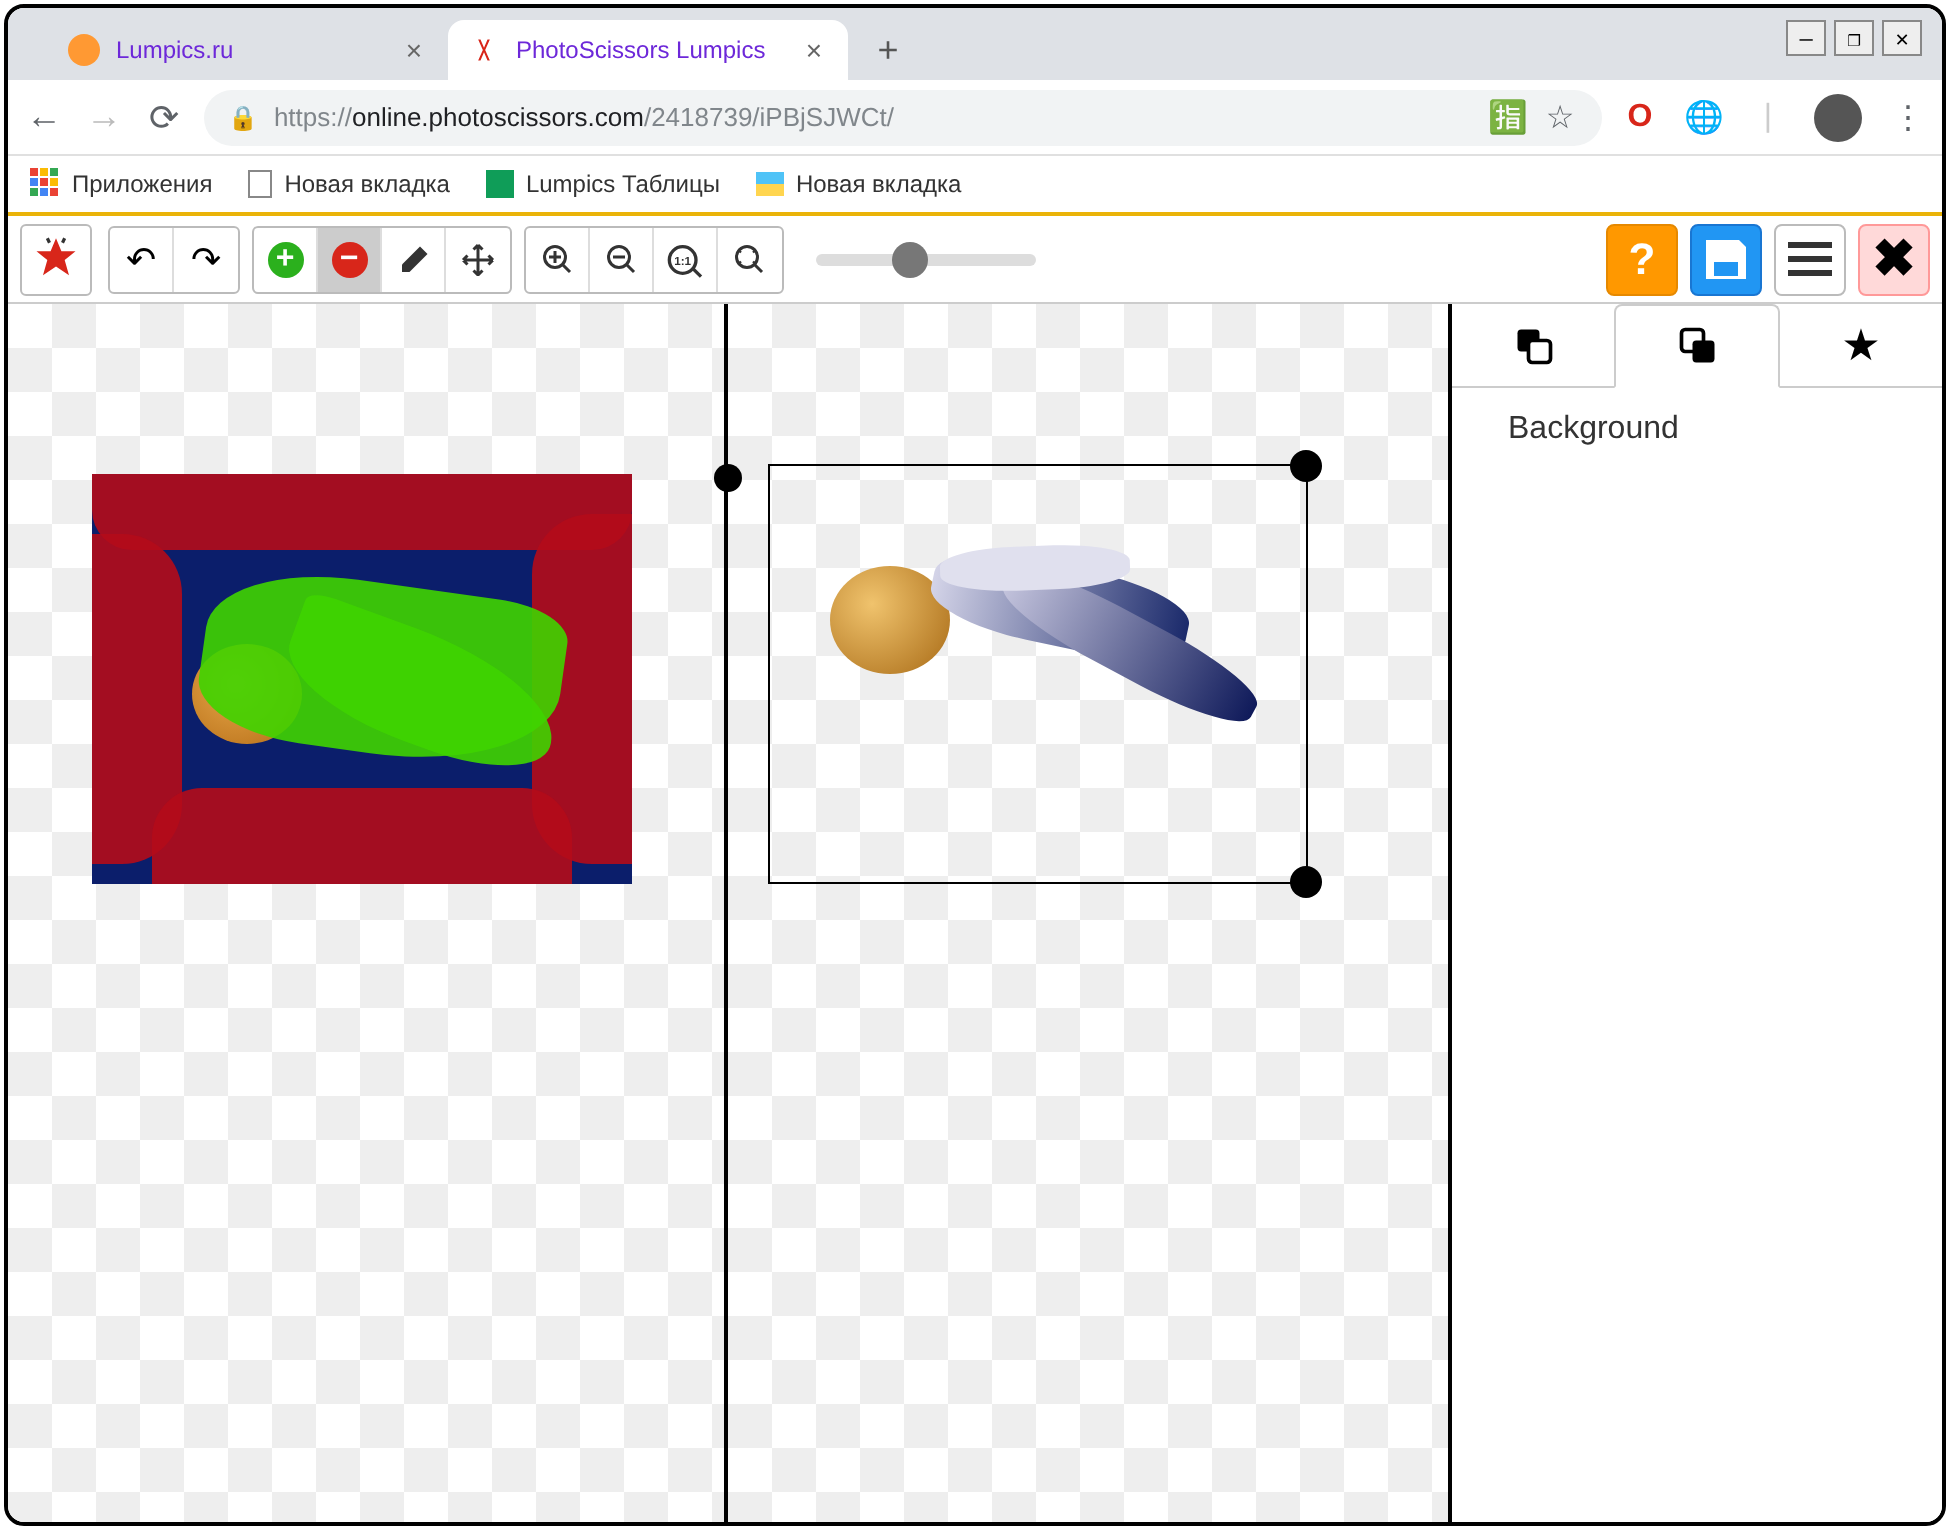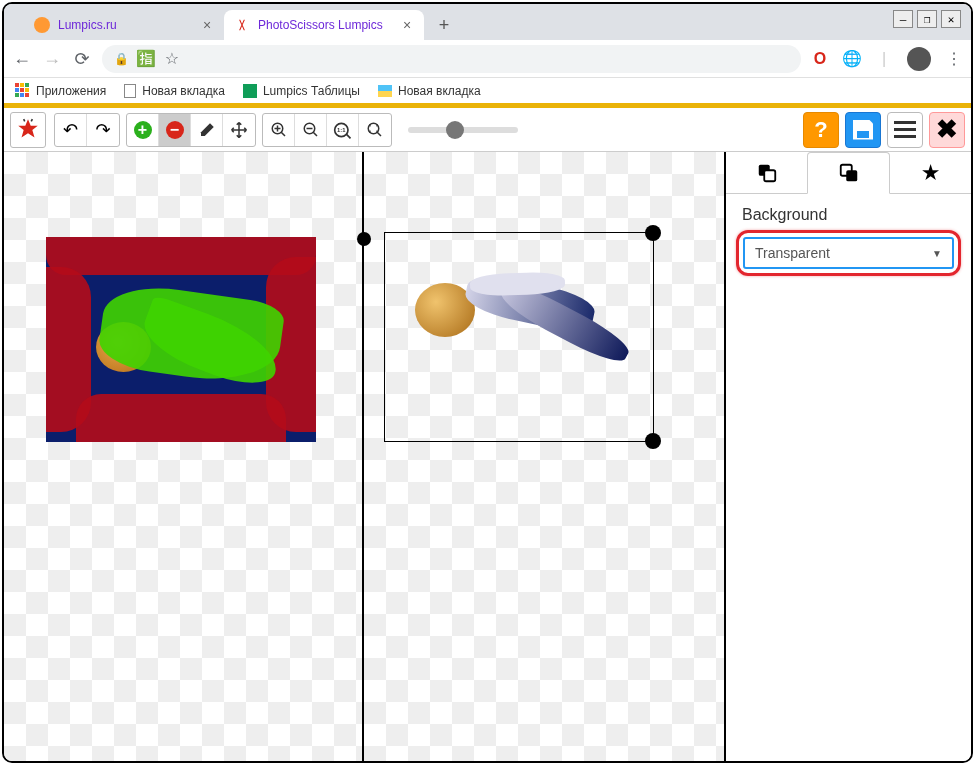--- a/index.html
+++ b/index.html
@@ -26,21 +26,21 @@
 .nav-btn { width: 20px; height: 20px; color: #5f6368; cursor: pointer; display:flex;align-items:center;justify-content:center; font-size: 18px; }
 .addr-box { flex: 1; display: flex; align-items: center; background: #f1f3f4; border-radius: 14px; height: 28px; padding: 0 12px; gap: 8px; }
 .lock { font-size: 12px; color: #5f6368; }
 .url { font-size: 13px; color: #202124; flex: 1; }
 .url .dim { color: #80868b; }
 .ext-icons { display: flex; gap: 14px; align-items: center; }
 .ext-icon { width: 18px; height: 18px; display:flex;align-items:center;justify-content:center;color:#5f6368; font-size:16px; }
 .avatar { width: 24px; height: 24px; border-radius: 50%; background: #555; }
 
 
-.bm-row { display: flex; align-items: center; height: 30px; padding: 0 10px; gap: 18px; border-bottom: 5px solid #eab308; background:#fff; }
+.bm-row { display: flex; align-items: center; height: 30px; padding: 0 10px; gap: 18px; border-bottom: 2px solid #eab308; background:#fff; }
 .bm { display: flex; align-items: center; gap: 6px; font-size: 12px; color: #333; cursor: pointer; }
 .bm-icon { width: 16px; height: 16px; display:flex;align-items:center;justify-content:center; }
 .apps-icon { display:grid; grid-template-columns:repeat(3,4px); grid-template-rows:repeat(3,4px); gap:1px; }
 .apps-icon span { width:4px;height:4px; }
 .apps-icon span:nth-child(1){background:#ea4335}.apps-icon span:nth-child(2){background:#fbbc04}.apps-icon span:nth-child(3){background:#34a853}.apps-icon span:nth-child(4){background:#4285f4}.apps-icon span:nth-child(5){background:#ea4335}.apps-icon span:nth-child(6){background:#fbbc04}.apps-icon span:nth-child(7){background:#34a853}.apps-icon span:nth-child(8){background:#4285f4}.apps-icon span:nth-child(9){background:#ea4335}
 .doc-icon { border:1.5px solid #888; width:12px;height:14px; position:relative; }
 .sheets-icon { background:#0f9d58;width:14px;height:14px; }
 .img-icon { width:14px;height:12px;background:linear-gradient(#4fc3f7 50%, #ffd54f 50%); position:relative; }
 
 
@@ -88,21 +88,21 @@
 .crop-box { position:absolute; left:20px; top:80px; width:270px; height:210px; border:1.5px solid #000; }
 .crop-handle { position:absolute; width:16px; height:16px; background:#000; border-radius:50%; }
 .jelly { position:absolute; }
 .jelly-body { position:absolute; width:60px;height:54px; background:radial-gradient(circle at 35% 35%, #f0c36d, #a86a15); border-radius:50%; left:30px; top:50px; }
 .jelly-tent { position:absolute; background:linear-gradient(90deg,#d4d4e8,#1b2a6b); border-radius:40%; }
 
 
 .r-tabs { display:flex; border-bottom:1px solid #ccc; height:42px; }
 .r-tab { flex:1; display:flex;align-items:center;justify-content:center; cursor:pointer; font-size:22px; }
 .r-tab.active { border:1px solid #ccc; border-bottom:1px solid #fff; background:#fff; border-radius:4px 4px 0 0; margin-bottom:-1px; }
-.r-body { padding:8px 8px; }
+.r-body { padding:8px 20px; }
 .r-label { font-size:16px; color:#333; padding:4px 8px; }
 .highlight-box { border:3px solid #e3262e; border-radius:12px; padding:4px; margin:2px; box-shadow:0 0 3px rgba(227,38,46,0.4); }
 .select-box { width:100%; height:32px; border:2px solid #2196f3; border-radius:3px; padding:0 10px; display:flex;align-items:center;justify-content:space-between; background:#fff; cursor:pointer; color:#555; font-size:14px; }
 .select-box .arrow { font-size:10px; color:#555; }
 
 
 .ic-plus { width:18px;height:18px;border-radius:50%;background:#2bb01d;color:#fff;display:flex;align-items:center;justify-content:center;font-weight:bold;font-size:16px; }
 .ic-minus { width:18px;height:18px;border-radius:50%;background:#d8261a;color:#fff;display:flex;align-items:center;justify-content:center;font-weight:bold;font-size:16px; }
 .menu-lines { display:flex;flex-direction:column;gap:4px;align-items:center; }
 .menu-lines span { width:22px;height:3px;background:#333; }
@@ -139,20 +139,23 @@
     </div>
     <div class="new-tab">+</div>
   </div>
 
   <div class="addr-row">
     <div class="nav-btn">←</div>
     <div class="nav-btn" style="color:#bbb">→</div>
     <div class="nav-btn">⟳</div>
     <div class="addr-box">
       <span class="lock">🔒</span>
+      <span class="url">
+        <span class="dim">https://</span><span>online.photoscissors.com</span><span class="dim">/2418739/iPBjSJWCt/</span>
+      </span>
       <span class="ext-icon">🈯</span>
       <span class="ext-icon">☆</span>
     </div>
     <div class="ext-icons">
       <div class="ext-icon" style="color:#d8261a;font-weight:bold">O</div>
       <div class="ext-icon" style="color:#2196f3">🌐</div>
       <div class="ext-icon" style="color:#ccc">|</div>
       <div class="avatar"></div>
       <div class="ext-icon">⋮</div>
     </div>
@@ -309,24 +312,18 @@
               <rect x="3" y="3" width="12" height="12" rx="2" fill="#fff" stroke="#000" stroke-width="2"></rect>
               <rect x="9" y="9" width="12" height="12" rx="2" fill="#000"></rect>
             </svg>
         </div>
         <div class="r-tab">
           <span class="star-sm">★</span>
         </div>
       </div>
       <div class="r-body">
         <div class="r-label">Background</div>
-        <div class="highlight-box">
-          <div class="select-box">
-            <span>Transparent</span>
-            <span class="arrow">▼</span>
-          </div>
-        </div>
       </div>
     </div>
 
   </div>
 
 </div>
 
 </body></html>

